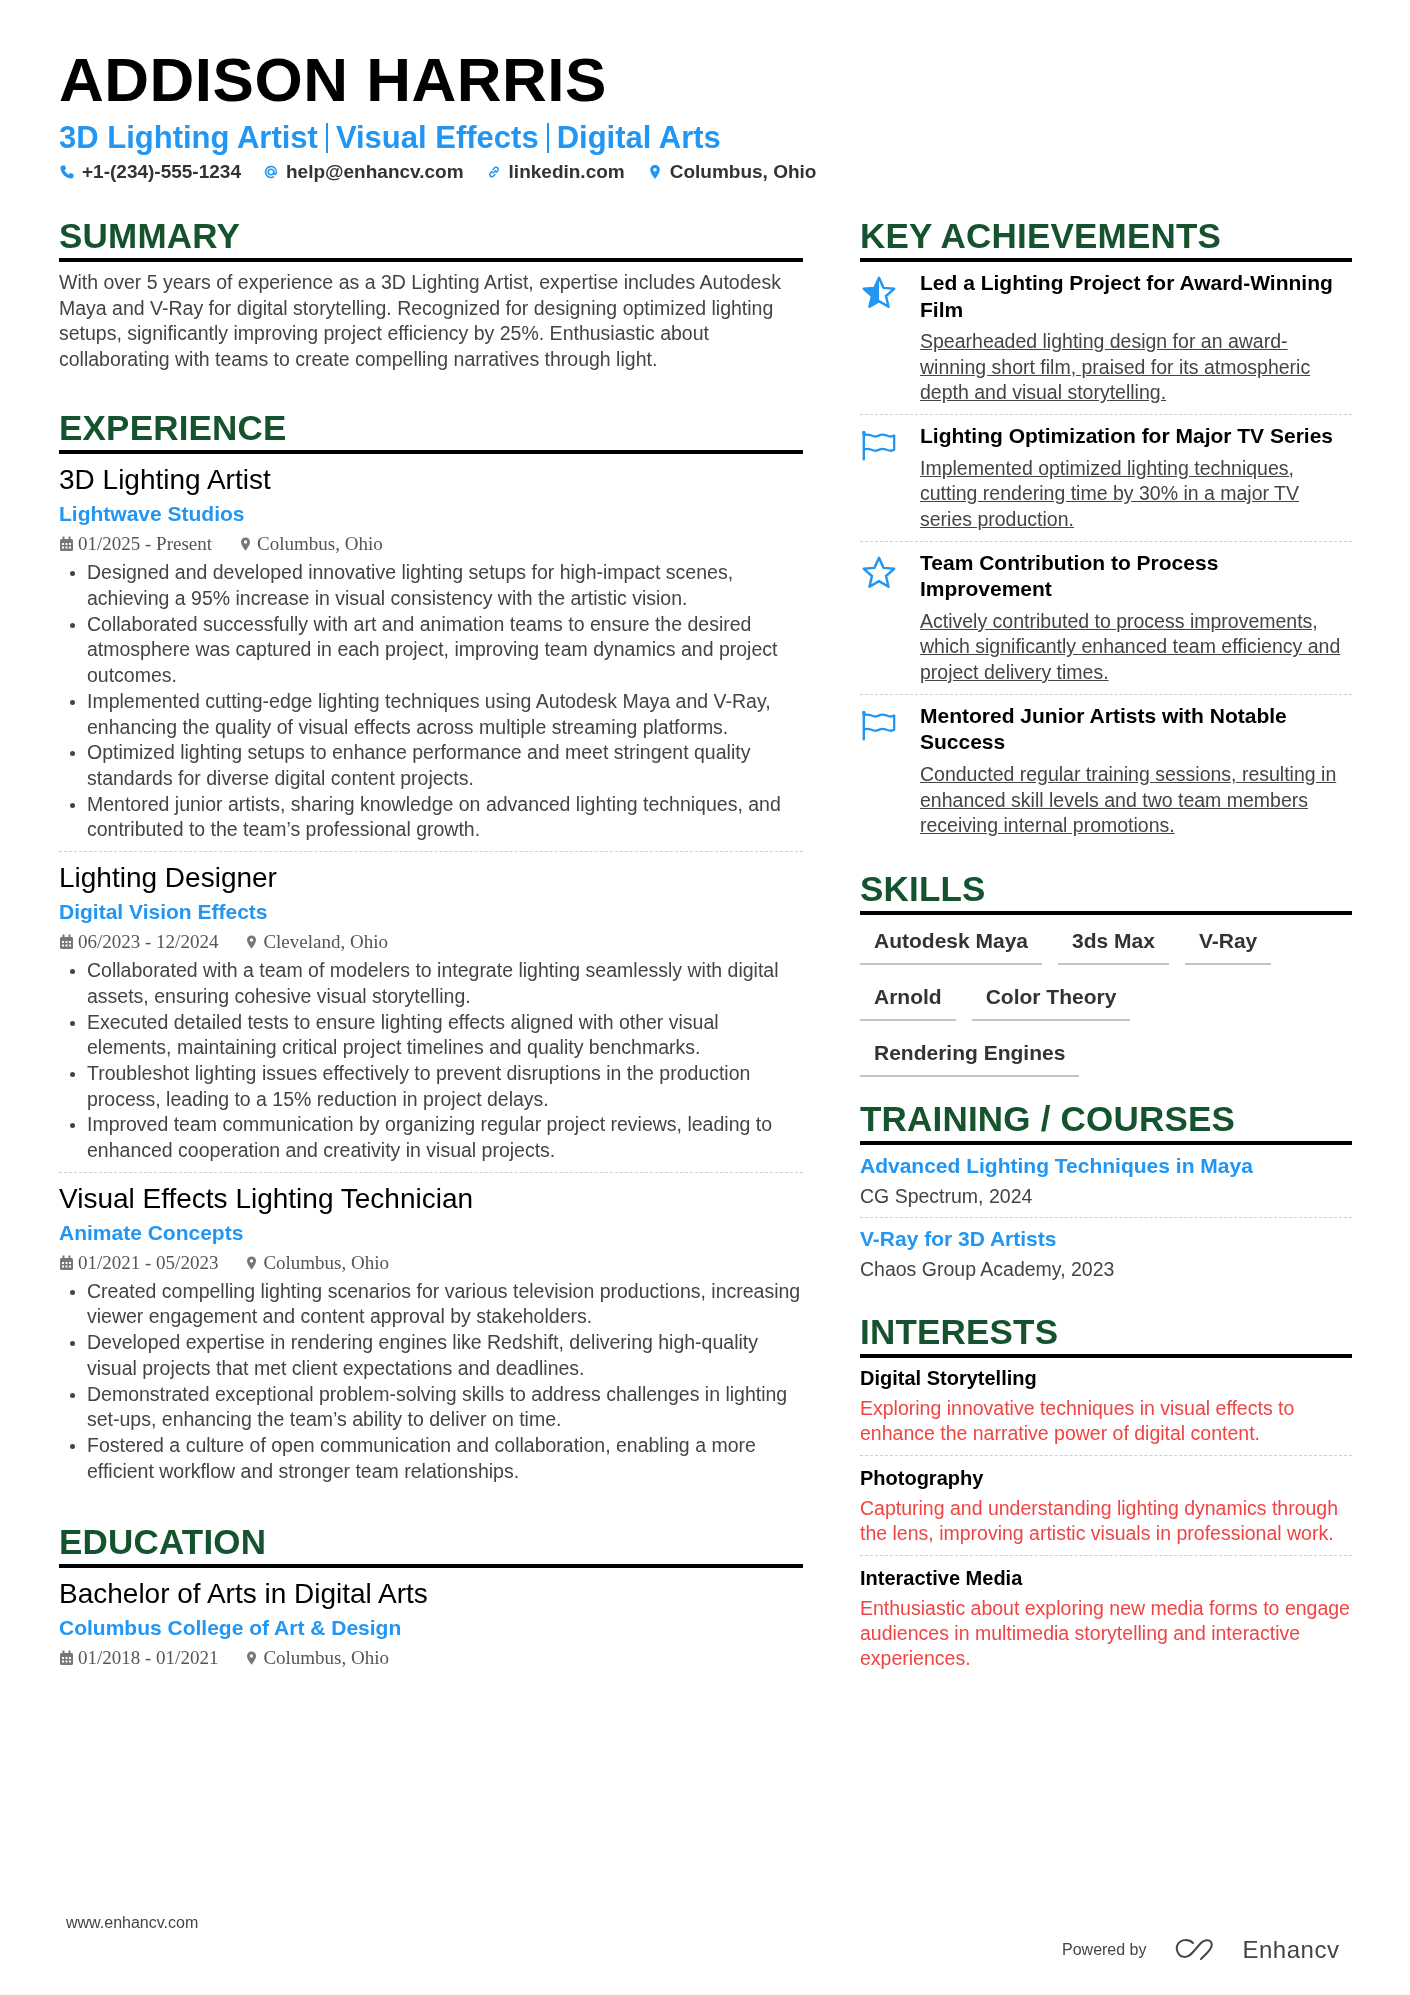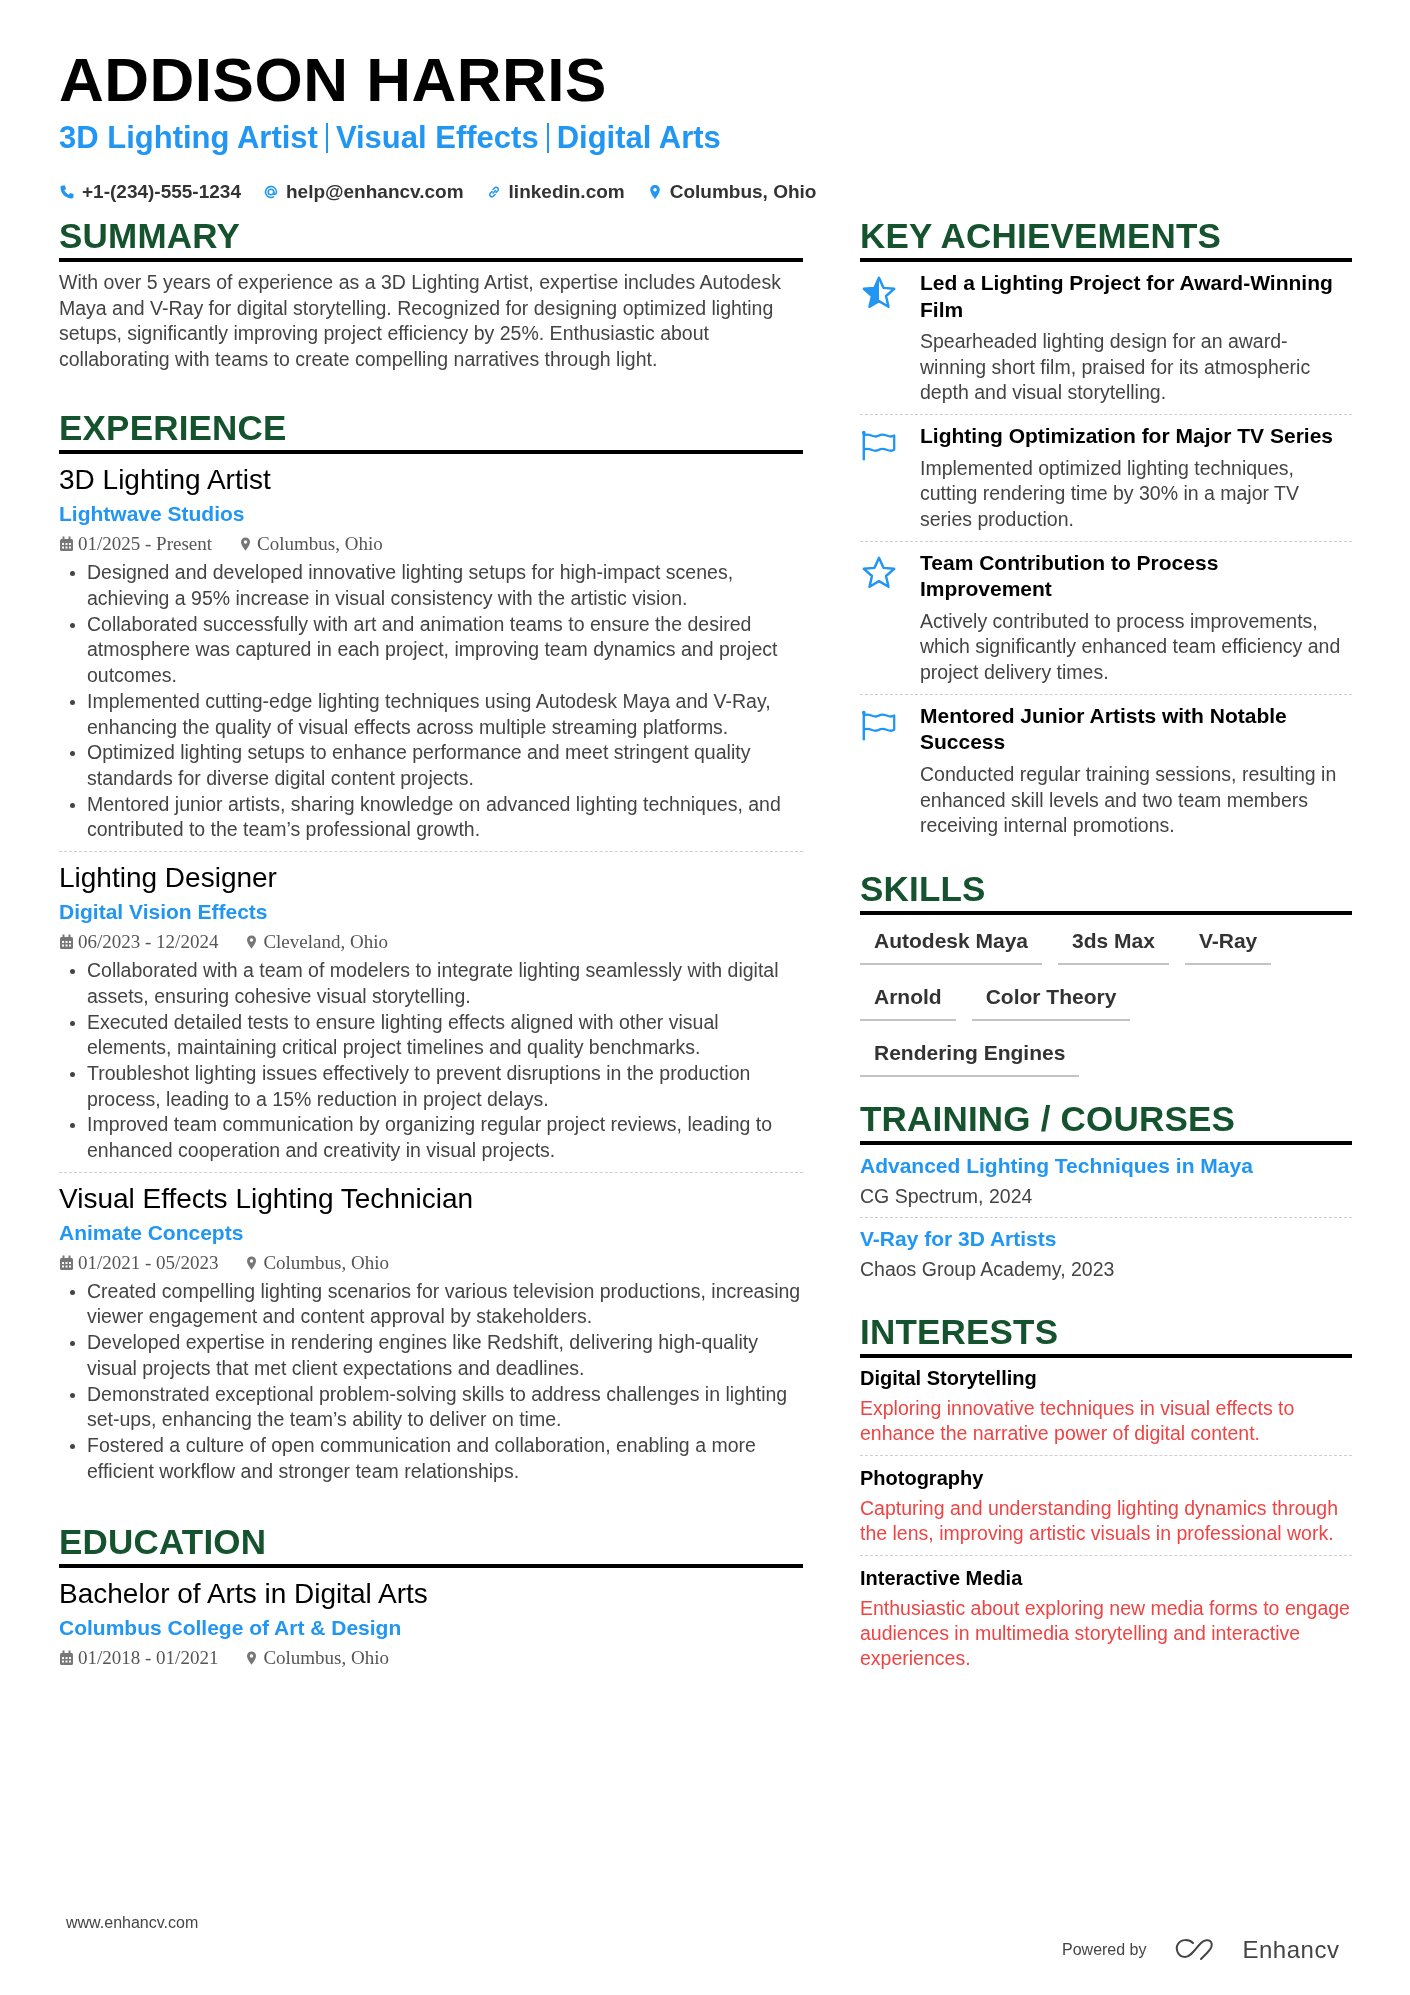--- a/index.html
+++ b/index.html
@@ -3,21 +3,21 @@
 <meta charset="utf-8">
 <style>
   * { box-sizing: border-box; margin: 0; padding: 0; }
   html, body { width: 1410px; height: 1995px; background: #ffffff; overflow: hidden; }
   body { position: relative; font-family: "Liberation Sans", "DejaVu Sans", sans-serif; color: #222; }
 
   .header { position: absolute; left: 59px; top: 46px; width: 1300px; }
   .name { font-size: 62px; font-weight: 700; color: #000; line-height: 68px; letter-spacing: 0.5px; }
   .headline { font-size: 31px; font-weight: 700; color: #2196f3; line-height: 40px; margin-top: 4px; }
   .headline .sep { display: inline-block; width: 2px; height: 30px; background: #2196f3; vertical-align: -5px; margin: 0 8px; }
-  .contacts { display: flex; gap: 22px; margin-top: 22px; font-size: 19px; font-weight: 700; color: #333; line-height: 24px; }
+  .contacts { display: flex; gap: 22px; margin-top: 2px; font-size: 19px; font-weight: 700; color: #333; line-height: 24px; }
   .contact { display: flex; align-items: center; gap: 7px; }
   .contact svg { width: 16px; height: 16px; }
 
   .col-left { position: absolute; left: 59px; top: 216px; width: 744px; }
   .col-right { position: absolute; left: 860px; top: 216px; width: 492px; }
 
   .section-title { font-size: 35px; font-weight: 700; color: #14532d; line-height: 40px; text-transform: uppercase; letter-spacing: 0.2px; }
   .section-rule { height: 4px; background: #000; margin-top: 2px; margin-bottom: 8px; }
 
   .summary { font-size: 19.5px; line-height: 25.6px; color: #444; }
@@ -34,21 +34,21 @@
   .bullets li::before { content: ""; position: absolute; left: 11px; top: 11px; width: 5px; height: 5px; border-radius: 50%; background: #444; }
 
   .edu { margin-top: 4px; }
 
   .ach { display: flex; gap: 18px; padding: 8px 0 8px 0; }
   .ach + .ach { border-top: 1.5px dashed #cfcfcf; }
   .ach-icon { width: 42px; flex: 0 0 42px; padding-top: 4px; }
   .ach-icon svg { width: 38px; height: 38px; }
   .ach-body { flex: 1; }
   .ach-title { font-size: 21px; font-weight: 700; color: #000; line-height: 26.5px; }
-  .ach-desc { font-size: 19.5px; line-height: 25.7px; color: #444; margin-top: 6px; }
+  .ach-desc { font-size: 19.5px; line-height: 25.7px; color: #444; margin-top: 6px; text-decoration: underline; }
 
   .skills { display: flex; flex-wrap: wrap; gap: 14px 16px; margin-top: 6px; margin-bottom: 22px; }
   .skill { font-size: 21px; font-weight: 700; color: #333; line-height: 28px; padding: 4px 14px 8px 14px; border-bottom: 2px solid #c4c4c4; }
 
   .course { padding: 4px 0 6px; }
   .course + .course { border-top: 1.5px dashed #cfcfcf; padding-top: 6px; }
   .course-title { font-size: 21px; font-weight: 700; color: #2196f3; line-height: 30px; }
   .course-sub { font-size: 19.5px; color: #444; line-height: 30px; }
 
   .interest { padding: 2px 0 8px; }

